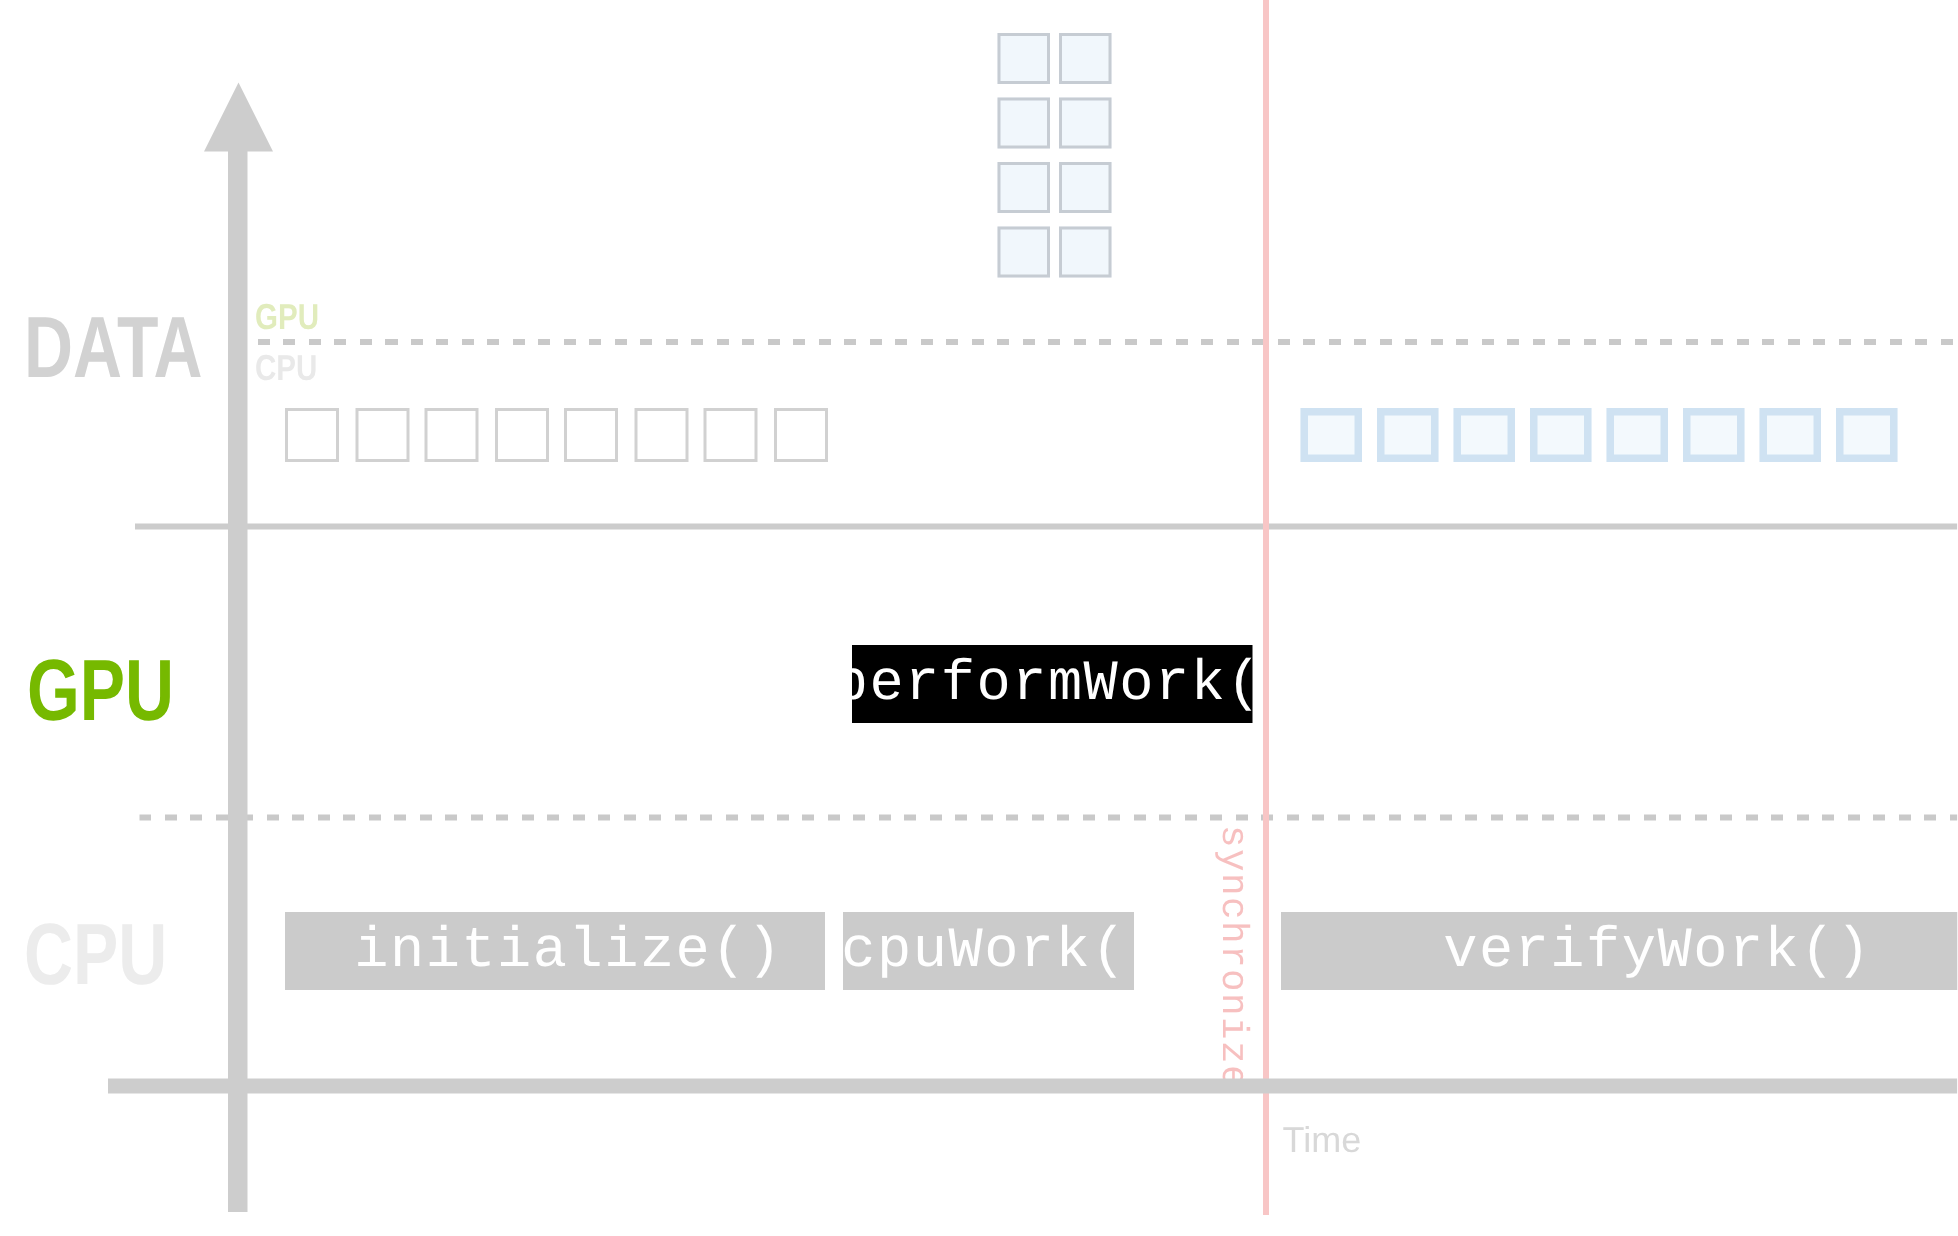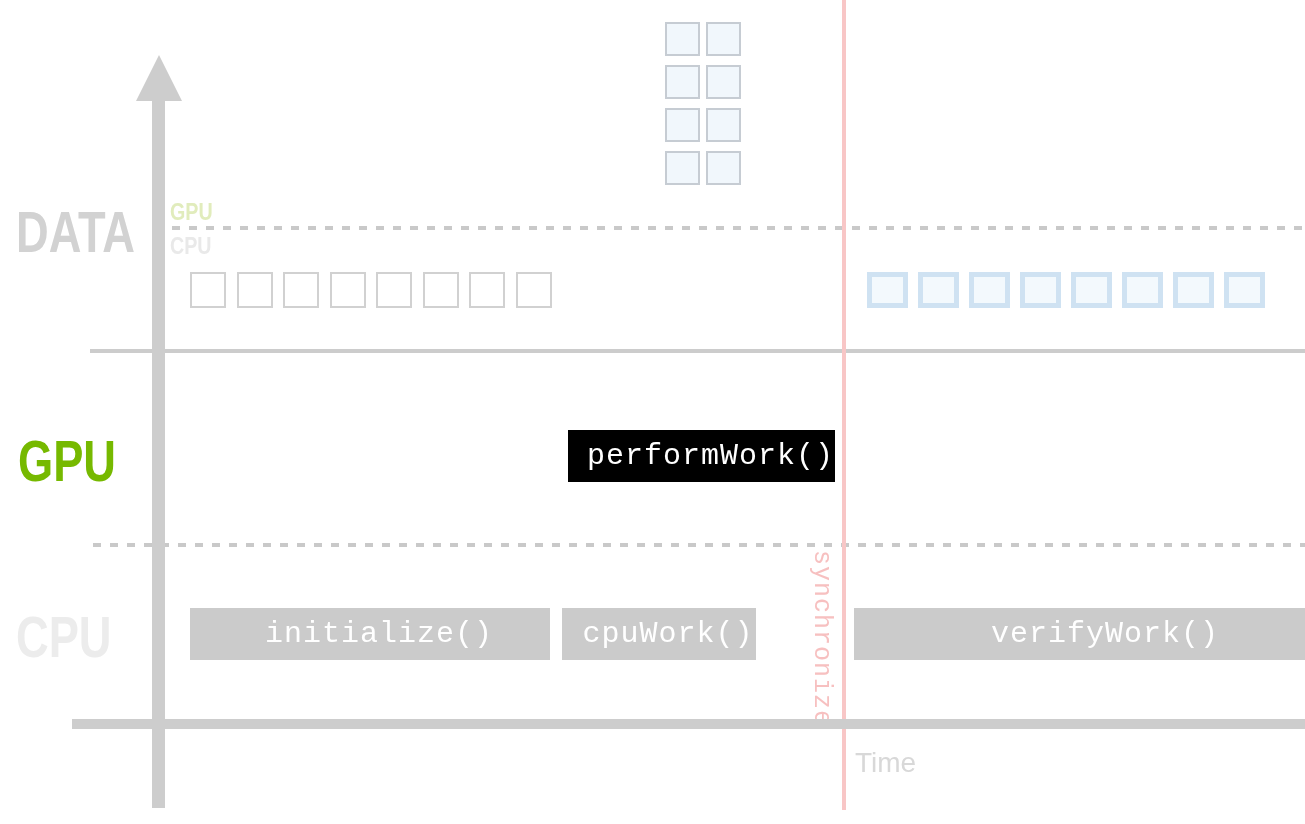--- a/index.html
+++ b/index.html
@@ -41,26 +41,26 @@
   }
   .label-data{left:16px;top:203px;color:#d2d2d2;}
   .label-gpu{left:18px;top:432px;color:#76b900;}
   .label-cpu{left:16px;top:608px;color:#ececec;}
   .axis-sub-label{
     font-weight:bold;font-size:24px;line-height:1;
     transform:scaleX(0.82);transform-origin:left center;white-space:nowrap;
   }
   .sub-gpu{left:170px;top:200px;color:#e1ecbc;}
   .sub-cpu{left:170px;top:234px;color:#e9e9e9;}
-  .label-time{left:855px;top:747px;font-size:28px;color:#d8d8d8;}
+  .label-time{left:855px;top:747px;font-size:24px;color:#d8d8d8;}
 
   
   .task{
     display:flex;align-items:center;justify-content:center;
-    font-family:"Liberation Mono",monospace;font-size:30px;letter-spacing:1px;
+    font-family:"Liberation Mono",monospace;font-size:38px;letter-spacing:1px;
     color:#ffffff;height:52px;box-sizing:border-box;padding-left:18px;
   }
   .task-black{background:#000000;}
   .task-gray{background:#cbcbcb;}
   .perform-work{left:568px;top:430px;width:267px;}
   .initialize{left:190px;top:608px;width:360px;}
   .cpu-work{left:562px;top:608px;width:194px;}
   .verify-work{left:854px;top:608px;width:484px;}
 
   

